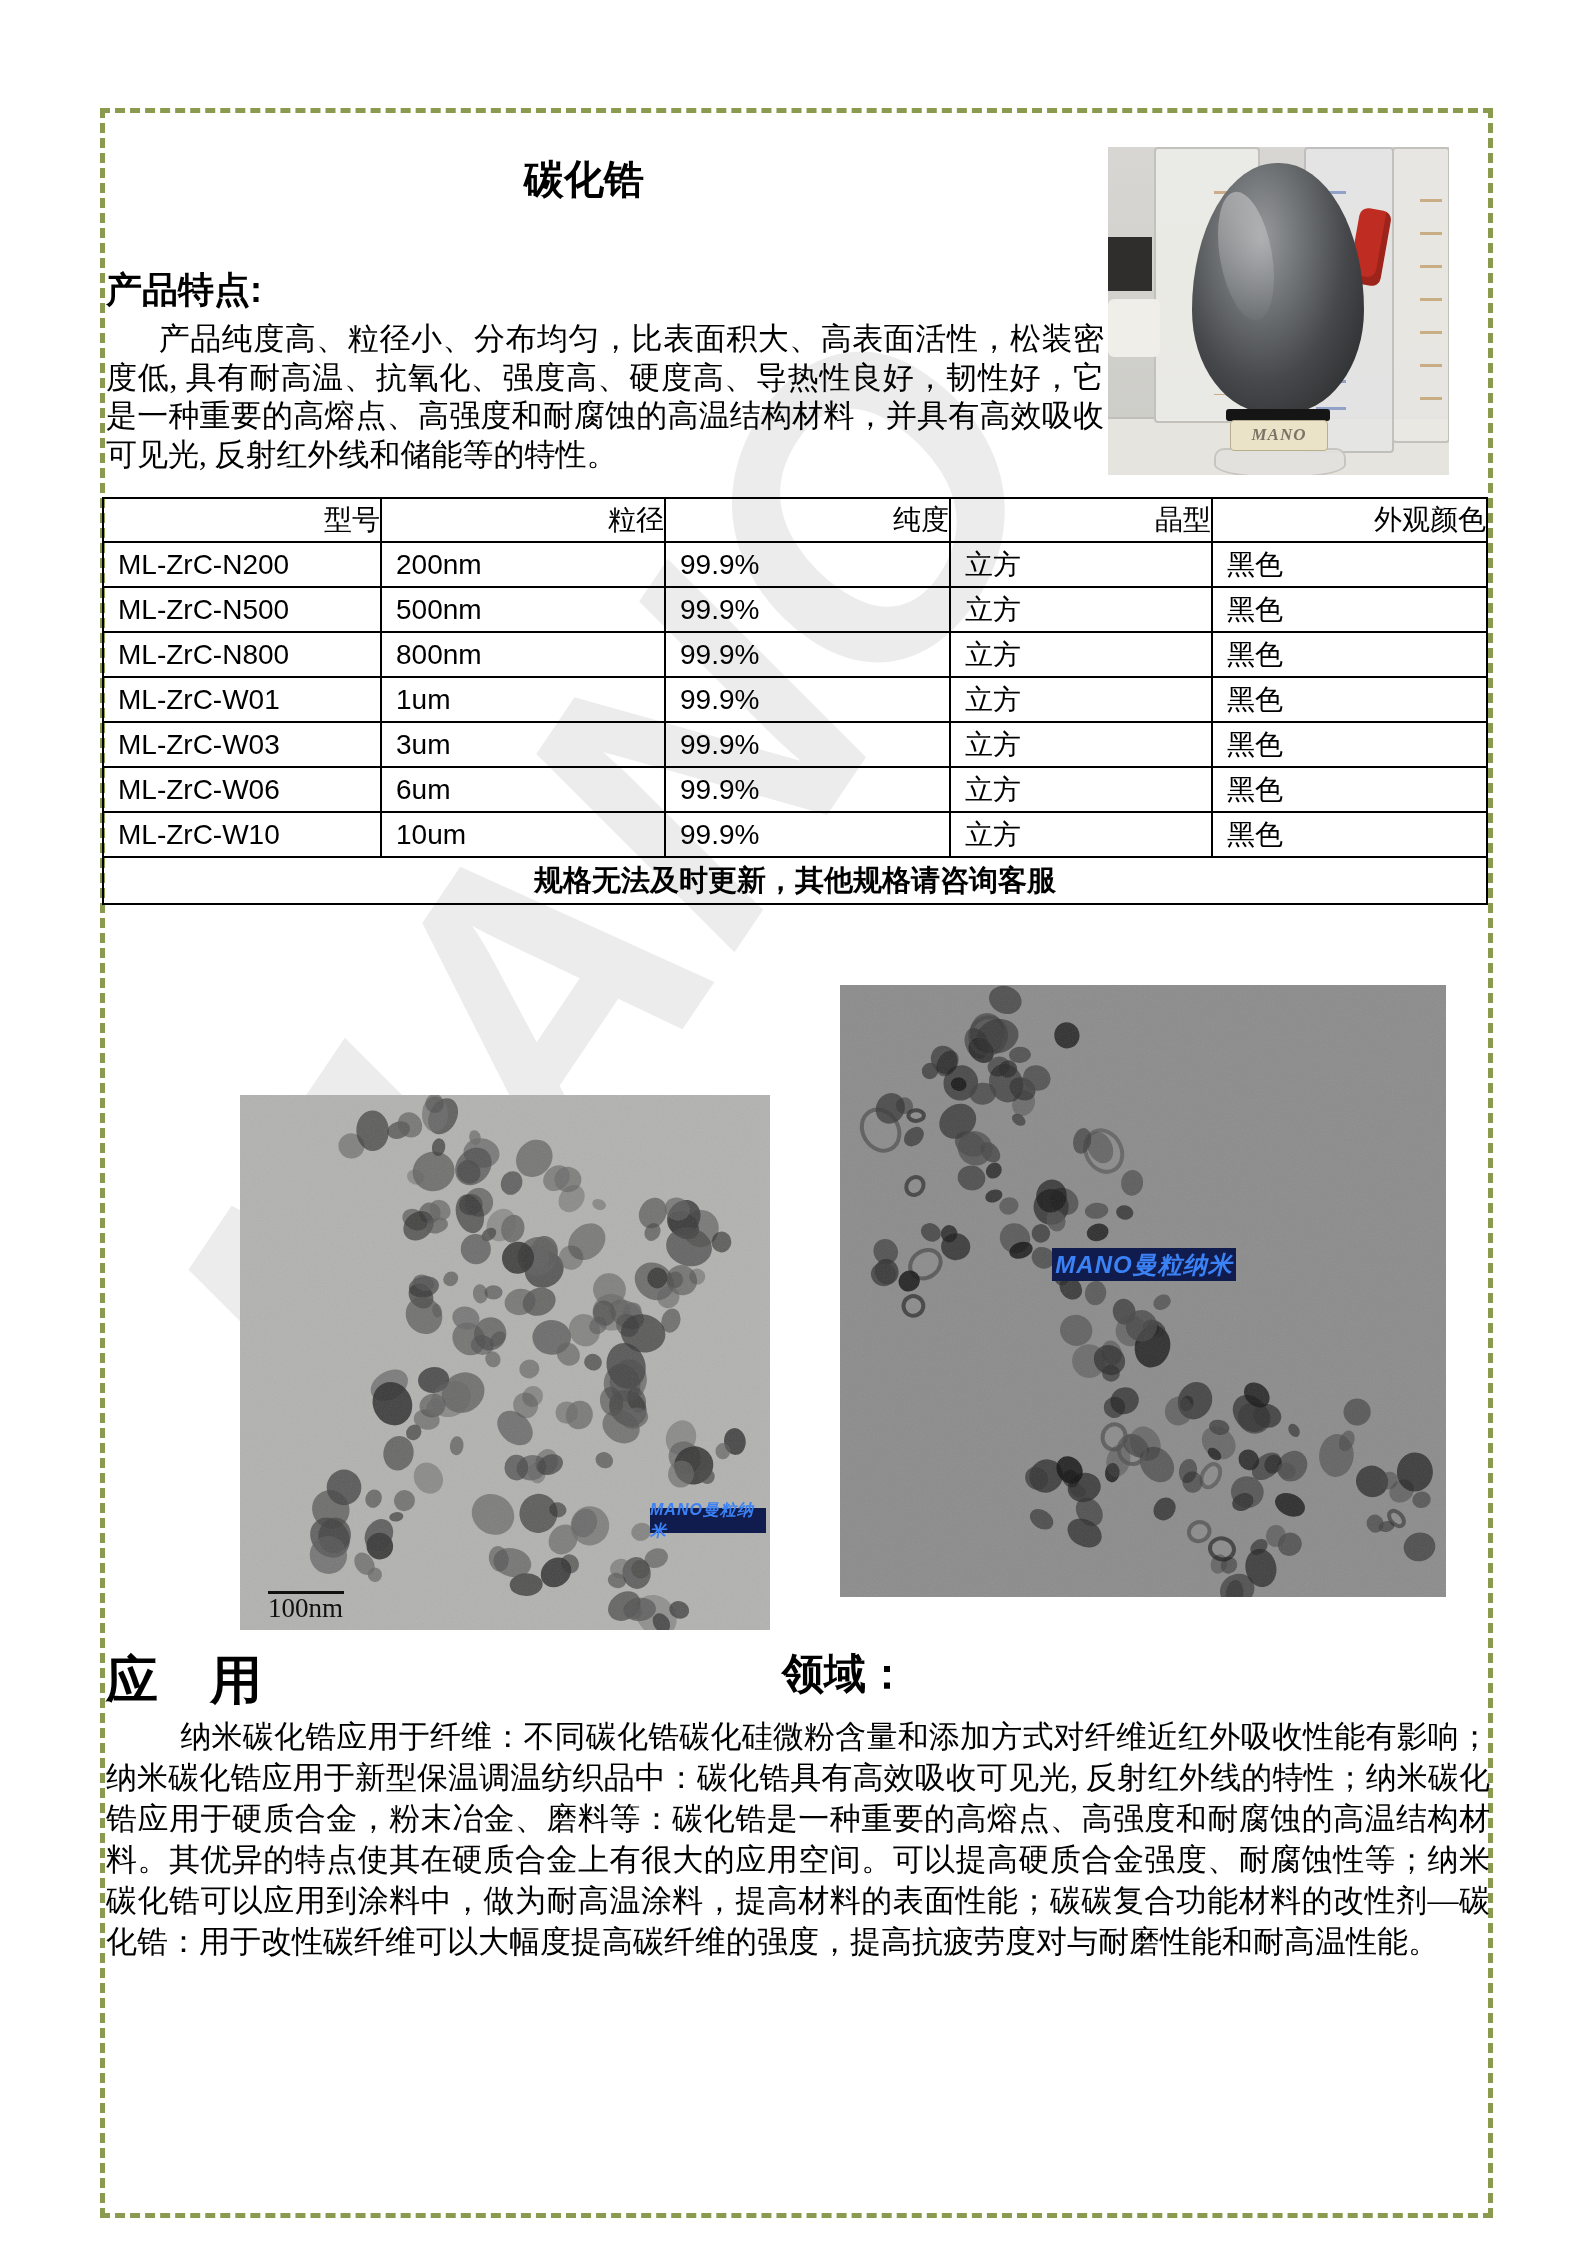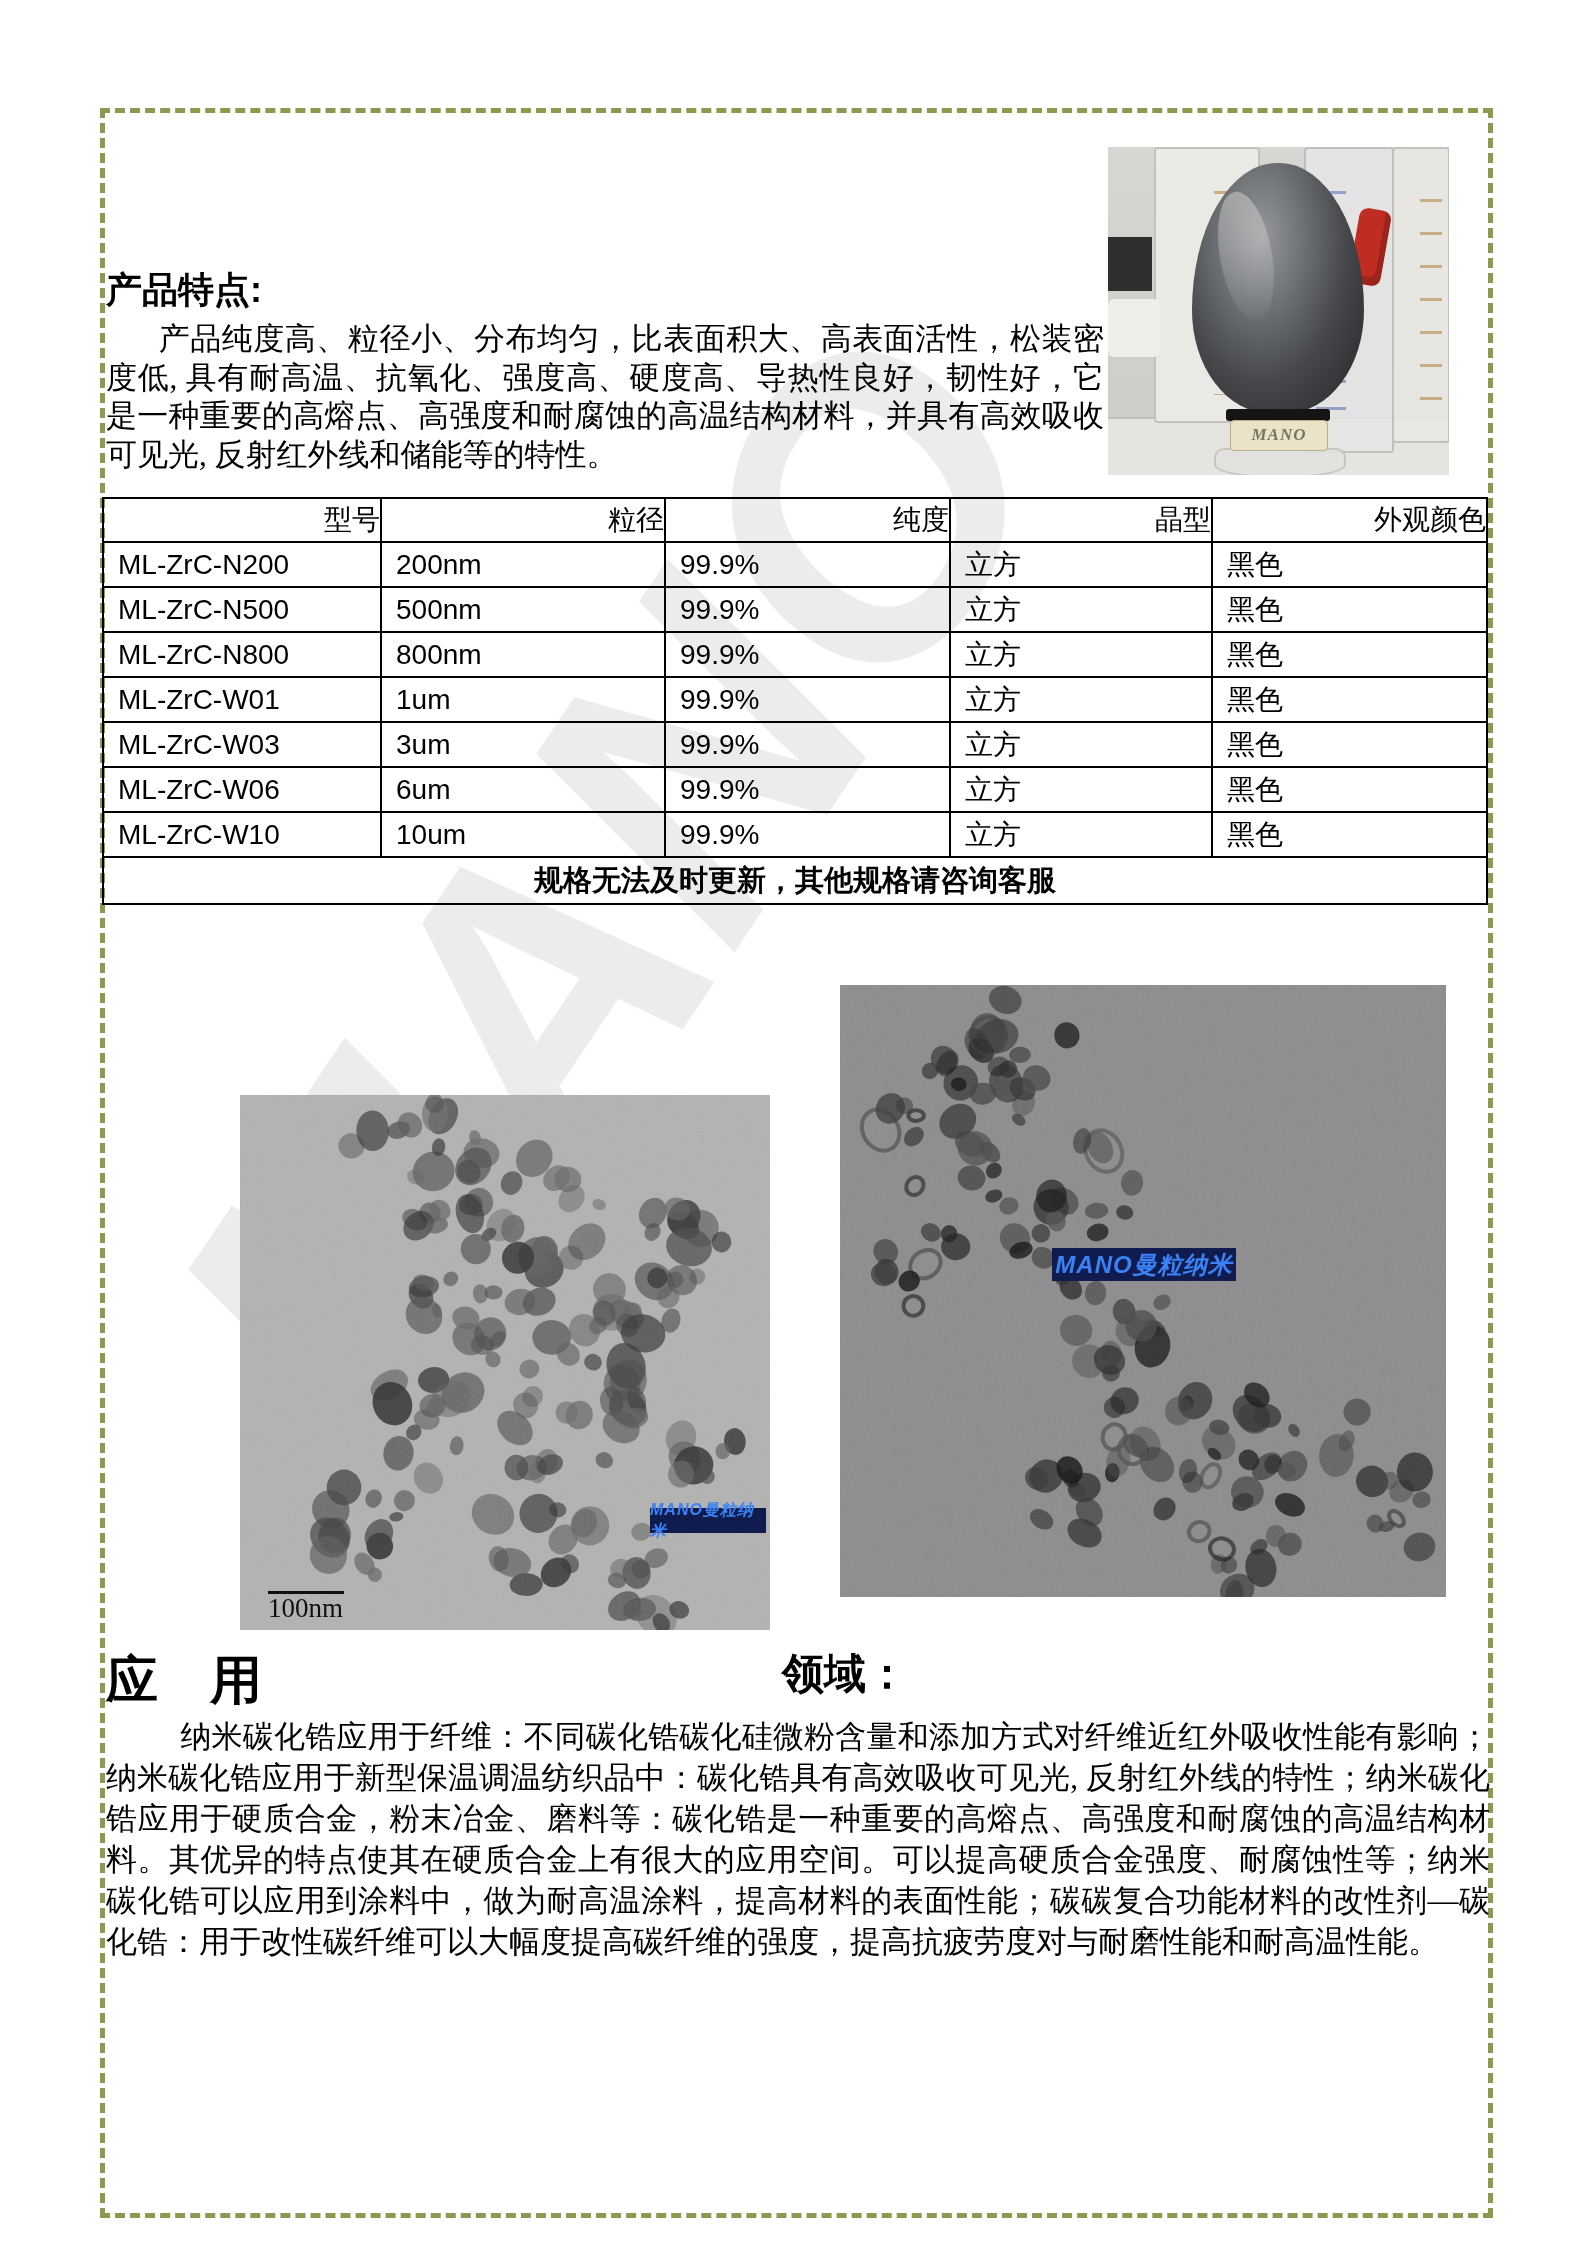--- a/index.html
+++ b/index.html
@@ -95,20 +95,21 @@
          font-size:31px;line-height:41px;text-align:justify;text-indent:2.4em;z-index:2;}
 </style>
 </head>
 <body>
 
 <div class="page">
 
   <div class="border-frame"></div>
   <div class="watermark">MANO</div>
 
+  <div class="page-title">碳化锆</div>
 
   <div class="product-photo">
     <div class="p photo-shelf"></div>
     <div class="p cylinder cyl1"></div>
     <div class="p cylinder cyl2"></div>
     <div class="p cylinder cyl3"></div>
     <div class="p dark-box"></div>
     <div class="p white-jar"></div>
     <div class="p red-clamp"></div>
     <div class="p egg"></div>

